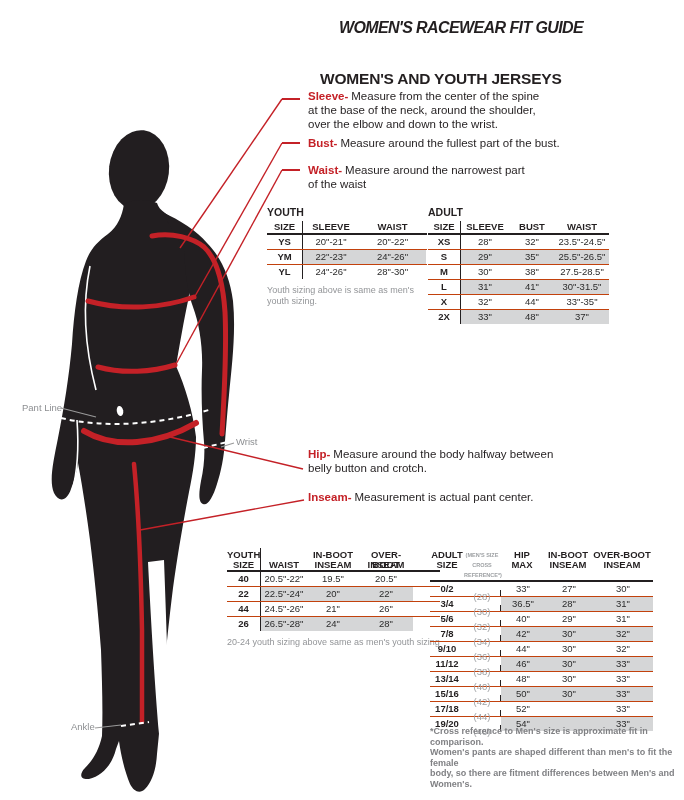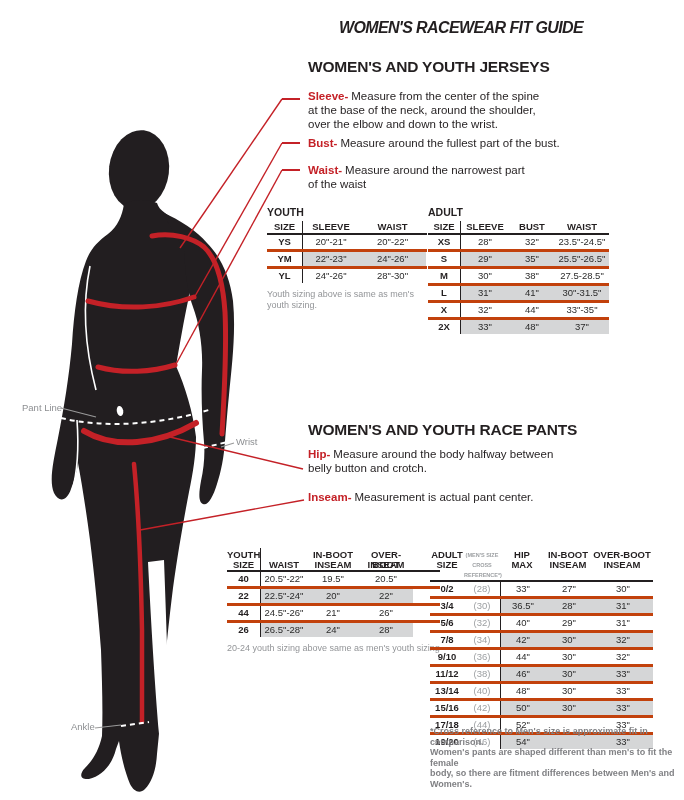--- a/index.html
+++ b/index.html
@@ -2,41 +2,41 @@
 <html><head>
 <meta charset="utf-8">
 <style>
   html,body{margin:0;padding:0;background:#ffffff;}
   .canvas{position:relative;width:684px;height:800px;background:#ffffff;overflow:hidden;
           font-family:"Liberation Sans",sans-serif;color:#231f20;}
   .abs{position:absolute;}
   svg{position:absolute;left:0;top:0;}
 
   .page-title{margin:0;font-size:16px;font-weight:bold;font-style:italic;letter-spacing:-0.6px;text-align:center;}
-  .section-heading{margin:0;font-size:15.5px;font-weight:bold;letter-spacing:-0.2px;}
+  .section-heading{margin:12px;font-size:15.5px;font-weight:bold;letter-spacing:-0.2px;}
 
   .def{margin:0;font-size:11.5px;line-height:14px;color:#231f20;}
   .def .term{color:#c42127;font-weight:bold;}
   .def .txt{white-space:pre-line;margin-left:3px;}
 
   .label-sm{font-size:9.5px;color:#8d8f92;}
 
   
   .tbl{font-size:9.5px;color:#2b2b2b;}
   .tlabel{font-weight:bold;font-size:10.5px;height:15px;color:#231f20;}
   .thead{display:flex;border-bottom:2px solid #231f20;}
   .th{font-weight:bold;text-align:center;line-height:12px;color:#231f20;}
   .thead.two .th{line-height:10px;padding-top:2px;}
   .h1,.h2{display:block;height:10px;line-height:10px;}
   .th.refh{font-size:5.5px;line-height:6px;color:#9da0a3;padding-top:4px;}
-  .tr{display:flex;height:14px;line-height:13px;border-bottom:3px solid #c2410c;}
+  .tr{display:flex;height:14px;line-height:13px;border-bottom:1px solid #c2410c;}
   .tbody div.tr:last-of-type{border-bottom:none;}
   .td{text-align:center;}
   .td.lab{font-weight:bold;color:#231f20;}
-  .td.ref{color:#9da0a3;}
+  .td.ref{color:#9da0a3;margin-top:8px;}
   .vr{border-right:1.5px solid #231f20;}
   .tbody div.tr:nth-of-type(even) .td.sh{background:#d5d6d7;}
   .tnote{color:#939598;font-size:9px;line-height:11px;margin-top:6px;white-space:pre-line;}
   .tnote.nowrap{white-space:nowrap;}
   .footnote{color:#808184;font-size:9px;line-height:10.5px;white-space:pre-line;font-weight:bold;}
 
   
   .yj .c0{width:35px}.yj .c1{width:56px}.yj .c2{width:67px}
   .aj .c0{width:32px}.aj .c1{width:48px}.aj .c2{width:46px}.aj .c3{width:54px}
   .yp .c0{width:33px}.yp .c1{width:46px}.yp .c2{width:52px}.yp .c3{width:54px}
@@ -107,21 +107,20 @@
       <path d="M 95,728 L 121,725"></path>
     </g>
   </svg>
 
   <div class="abs label-sm" style="left:22px;top:402px">Pant Line</div>
   <div class="abs label-sm" style="left:236px;top:436px">Wrist</div>
   <div class="abs label-sm" style="left:71px;top:721px">Ankle</div>
 
   <h1 class="abs page-title" style="left:308px;top:19px;width:306px">WOMEN'S RACEWEAR FIT GUIDE</h1>
   <h2 class="abs section-heading" style="left:308px;top:58px">WOMEN'S AND YOUTH JERSEYS</h2>
-  <h2 class="abs section-heading" style="left:308px;top:421px">WOMEN'S AND YOUTH RACE PANTS</h2>
 
   <p class="abs def" style="left:308px;top:136px;width:370px"><span class="term">Bust-</span><span class="txt">Measure around the fullest part of the bust.</span></p>
   <p class="abs def" style="left:308px;top:89px;width:242px"><span class="term">Sleeve-</span><span class="txt">Measure from the center of the spine
 at the base of the neck, around the shoulder,
 over the elbow and down to the wrist.</span></p>
   <p class="abs def" style="left:308px;top:163px;width:240px"><span class="term">Waist-</span><span class="txt">Measure around the narrowest part
 of the waist</span></p>
 
   <p class="abs def" style="left:308px;top:447px;width:252px"><span class="term">Hip-</span><span class="txt">Measure around the body halfway between
 belly button and crotch.</span></p>

